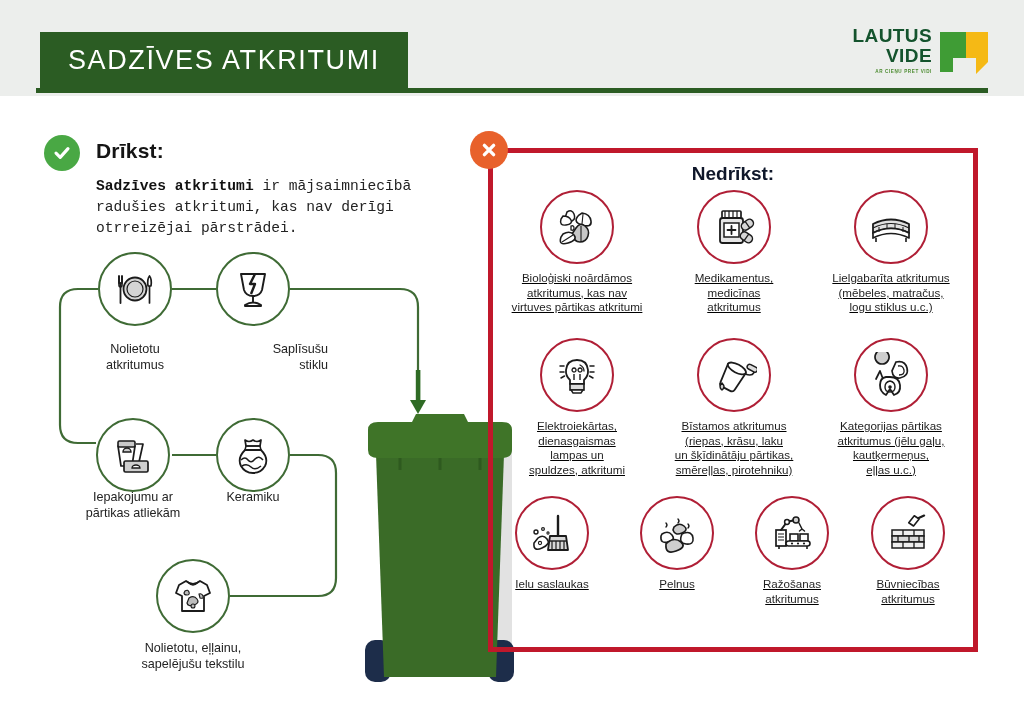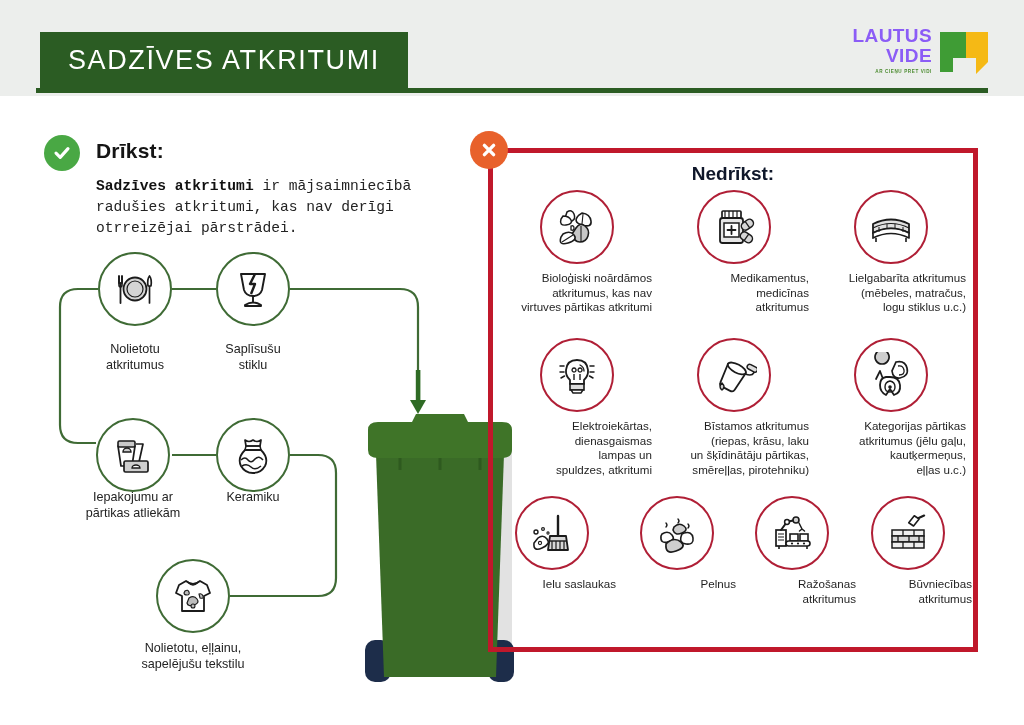--- a/index.html
+++ b/index.html
@@ -42,21 +42,21 @@
 
   .logo {
     position: absolute; right: 32px; top: 26px;
     width: 160px; height: 58px;
   }
   .logo-words {
     position: absolute; left: 0; top: 0;
     width: 100px; text-align: right;
   }
   .logo-line {
-    font-size: 19px; font-weight: bold; color: #8b5cf6;
+    font-size: 19px; font-weight: bold; color: #14532d;
     letter-spacing: 0.4px; line-height: 20px;
   }
   .logo-tag {
     font-size: 4.6px; font-weight: bold; color: #4a8a2e;
     letter-spacing: 0.6px; margin-top: 3px; text-align: right;
   }
   .logo-mark { position: absolute; left: 104px; top: 2px; }
 
   
   .check-badge {
@@ -116,21 +116,22 @@
     position: absolute; left: 488px; top: 163px;
     width: 490px; text-align: center;
     font-size: 19px; font-weight: bold; color: #0f172a;
   }
 
   .fgrid { position: absolute; left: 492px; top: 190px; width: 484px; }
   .frow { position: relative; width: 484px; }
   .fitem {
     position: absolute;
     width: 150px;
-    text-align: right;
+    text-align: center;
+    text-decoration: underline;
   }
   .fcircle {
     width: 74px; height: 74px; margin: 0 auto;
     border-radius: 50%;
     border: 2.5px solid #b01f36;
     background: #ffffff;
     display: flex; align-items: center; justify-content: center;
   }
   .flabel {
     margin-top: 7px;
@@ -210,21 +211,21 @@
       <div>atkritumus</div>
     </div>
 
   <div class="node" style="left:216px; top:252px;">
     <svg width="44" height="46" viewBox="0 0 44 46">
       <path d="M10 8 H34 L31 24 Q29 30 22 30 Q15 30 13 24 Z" fill="none" stroke="#1b1b1b" stroke-width="1.9" stroke-linejoin="round"></path>
       <path d="M22 30 V36 M14 39 Q22 34 30 39 L30 40 H14 Z" fill="none" stroke="#1b1b1b" stroke-width="1.9" stroke-linejoin="round"></path>
       <path d="M24 8 L19 18 H24 L20 28" fill="none" stroke="#1b1b1b" stroke-width="2.4" stroke-linejoin="round"></path>
     </svg>
   </div>
-  <div class="node-label" style="left:178px; top:341px;">
+  <div class="node-label" style="left:178px; top:341px;text-align:right;">
       <div>Saplīsušu</div>
       <div>stiklu</div>
     </div>
 
   <div class="node" style="left:96px; top:418px;">
     <svg width="48" height="46" viewBox="0 0 48 46">
       <path d="M9 14 H26 L23 34 H12 Z" fill="#ffffff" stroke="#1b1b1b" stroke-width="1.7" stroke-linejoin="round"></path>
       <rect x="9" y="9" width="17" height="6" rx="1.5" fill="#c9c9c9" stroke="#1b1b1b" stroke-width="1.6"></rect>
       <path d="M14 20 a4 4 0 0 1 8 0 Z" fill="#cccccc" stroke="#1b1b1b" stroke-width="1.4"></path>
       <path d="M27 12 L34 12 L30 30" fill="none" stroke="#1b1b1b" stroke-width="1.7" stroke-linejoin="round"></path>

